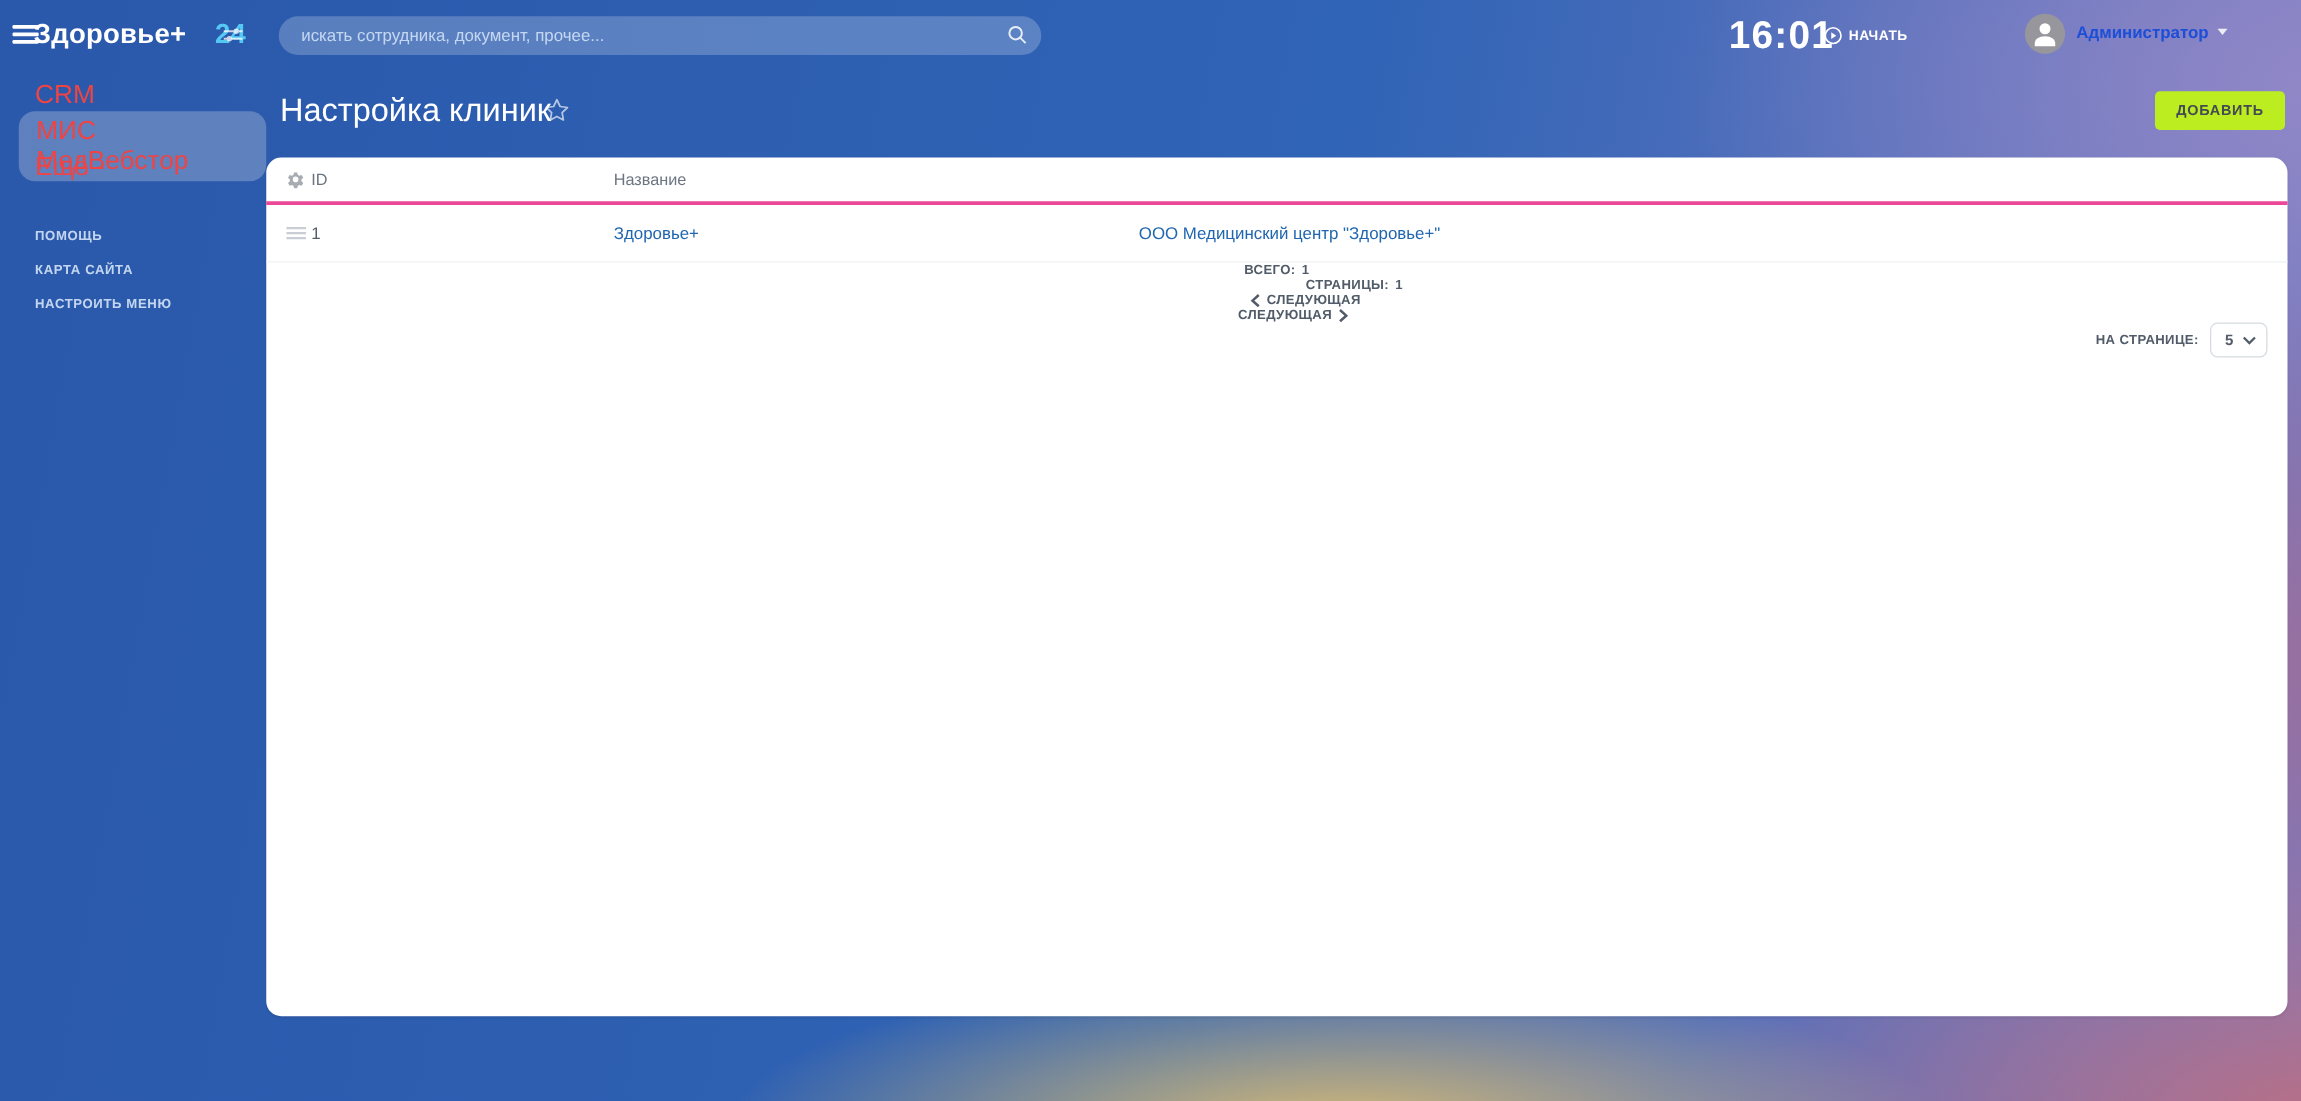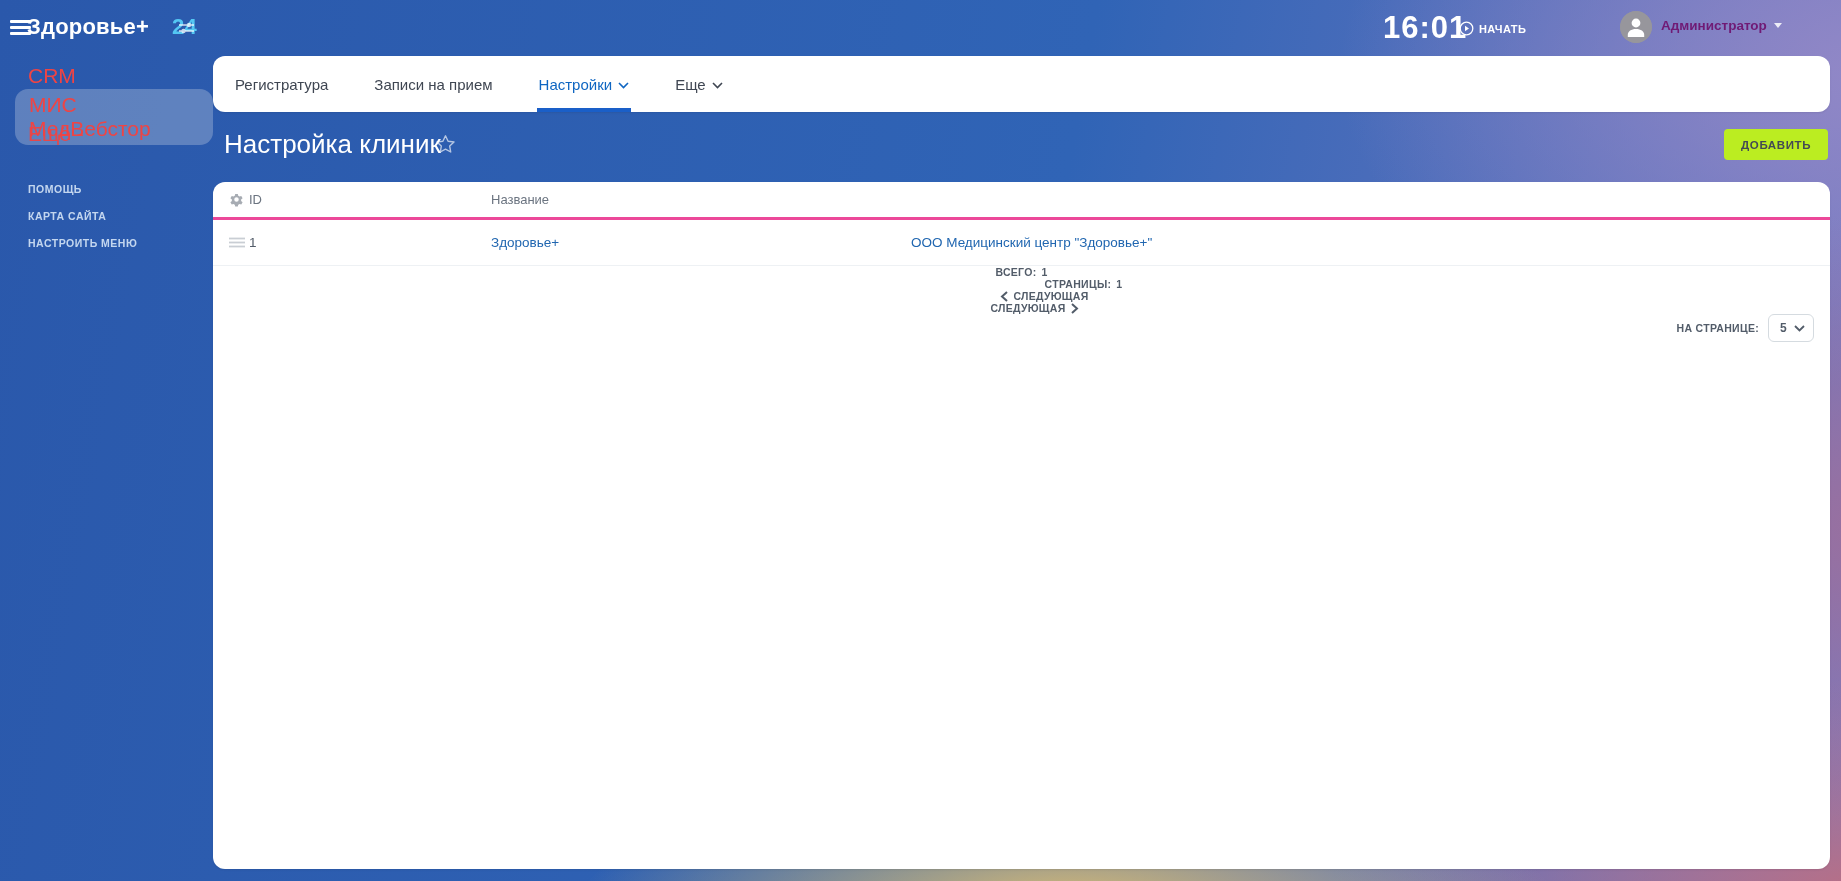--- a/index.html
+++ b/index.html
@@ -29,21 +29,21 @@
     border:none; outline:none; font-family:"Liberation Sans",sans-serif; font-size:13.5px; color:#fff; }
   .search-wrap input::placeholder { color:rgba(215,230,250,0.85); }
   .search-icon { position:absolute; right:10px; top:6px; cursor:pointer; }
 
   .clock { position:absolute; left:1383px; top:10px; font-size:31px; font-weight:700; color:#fff; letter-spacing:1px; }
   .start-btn { position:absolute; left:1459px; top:21px; display:flex; align-items:center; gap:5px; cursor:pointer; }
   .start-btn .lbl { font-size:11px; font-weight:bold; color:#fff; letter-spacing:0.4px; }
   .avatar { position:absolute; left:1620px; top:11px; width:32px; height:32px; border-radius:50%;
     background:#97969c; overflow:hidden; cursor:pointer; }
   .user-menu { position:absolute; left:1661px; top:18px; display:flex; align-items:center; gap:7px; cursor:pointer; }
-  .user-menu .name { font-size:13.5px; font-weight:bold; color:#701a75; }
+  .user-menu .name { font-size:13.5px; font-weight:bold; color:#1d4ed8; }
   .caret-down-white { width:0; height:0; border-left:4px solid transparent; border-right:4px solid transparent;
     border-top:5px solid rgba(255,255,255,0.85); }
 
   
   .sidebar { position:absolute; left:0; top:56px; width:213px; }
   .side-item { font-size:21px; color:#ef4444; cursor:pointer; }
   .side-crm   { position:absolute; left:28px; top:8px; }
   .side-pill  { position:absolute; left:15px; top:33px; background:rgba(205,216,230,0.32);
                 border-radius:13px; padding:4px 14px; }
   .side-more  { position:absolute; left:28px; top:66px; opacity:.95; }
@@ -107,20 +107,29 @@
   </div>
   <div class="slider-icon">
     <svg width="17" height="14" viewBox="0 0 17 14">
       <line x1="1" y1="4" x2="16" y2="4" stroke="#fff" stroke-width="1.6"></line>
       <circle cx="11" cy="4" r="2.2" fill="#fff"></circle>
       <line x1="1" y1="10" x2="16" y2="10" stroke="#fff" stroke-width="1.6"></line>
       <circle cx="5.5" cy="10" r="2.2" fill="#fff"></circle>
     </svg>
   </div>
 
+  <div class="search-wrap">
+    <input type="text" placeholder="искать сотрудника, документ, прочее..." style="">
+    <div class="search-icon">
+      <svg width="18" height="18" viewBox="0 0 18 18">
+        <circle cx="7.5" cy="7.5" r="5" fill="none" stroke="rgba(255,255,255,0.85)" stroke-width="1.6"></circle>
+        <line x1="11.3" y1="11.3" x2="15.5" y2="15.5" stroke="rgba(255,255,255,0.85)" stroke-width="1.6"></line>
+      </svg>
+    </div>
+  </div>
 
   <div class="clock">16:01</div>
 
   <div class="start-btn">
     <svg width="15" height="15" viewBox="0 0 15 15">
       <circle cx="7.5" cy="7.5" r="6.3" fill="none" stroke="#fff" stroke-width="1.3"></circle>
       <path d="M6 4.8l4 2.7-4 2.7z" fill="#fff"></path>
     </svg>
     <span class="lbl">НАЧАТЬ</span>
   </div>
@@ -143,44 +152,20 @@
   <div class="side-item side-pill">МИС МедВебстор</div>
   <div class="side-item side-more">Ещё -</div>
 
   <div class="side-foot f1">ПОМОЩЬ</div>
   <div class="side-foot f2">КАРТА САЙТА</div>
   <div class="side-foot f3">НАСТРОИТЬ МЕНЮ</div>
 </div>
 
 <div class="main">
 
-  <div class="tabbar">
-    <div class="tab">
-      <span>Регистратура</span>
-    </div>
-    <div class="tab">
-      <span>Записи на прием</span>
-    </div>
-    <div class="tab active">
-      <span>Настройки</span>
-      <span class="tab-caret">
-        <svg width="11" height="7" viewBox="0 0 11 7">
-            <path d="M1 1l4.5 4.5L10 1" fill="none" stroke="currentColor" stroke-width="1.6"></path>
-          </svg>
-      </span>
-    </div>
-    <div class="tab">
-      <span>Еще</span>
-      <span class="tab-caret">
-        <svg width="11" height="7" viewBox="0 0 11 7">
-            <path d="M1 1l4.5 4.5L10 1" fill="none" stroke="currentColor" stroke-width="1.6"></path>
-          </svg>
-      </span>
-    </div>
-  </div>
 
   <div class="title-row">
     <div class="page-title">Настройка клиник</div>
     <div class="fav-star">
       <svg width="21" height="20" viewBox="0 0 21 20">
         <path d="M10.5 1.8l2.6 5.4 5.9.8-4.3 4.1 1 5.9-5.2-2.8-5.2 2.8 1-5.9L2 8l5.9-.8z" fill="none" stroke="rgba(255,255,255,0.65)" stroke-width="1.4" stroke-linejoin="round"></path>
       </svg>
     </div>
     <button class="add-btn">ДОБАВИТЬ</button>
   </div>

